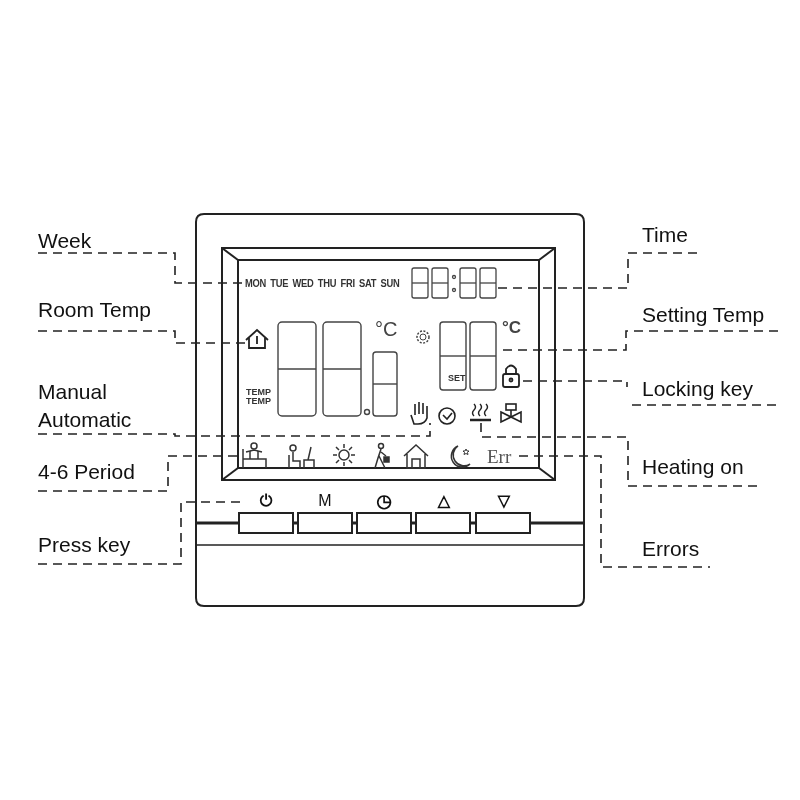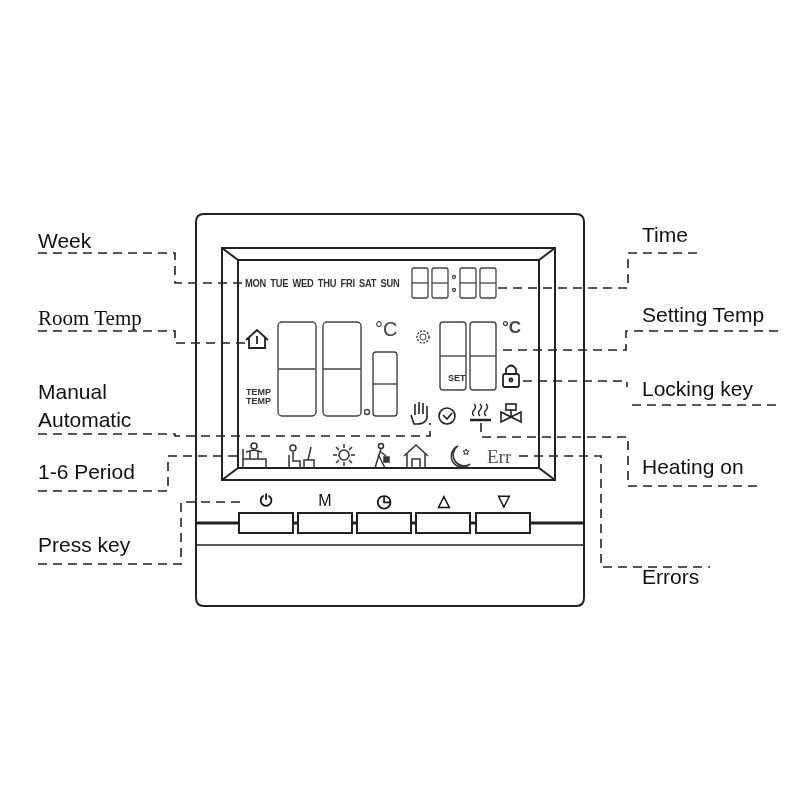--- a/index.html
+++ b/index.html
@@ -142,31 +142,31 @@
     <polyline points="519,456 601,456 601,567 710,567"></polyline>
   </g>
 
   <g stroke="#222" stroke-width="1.6">
     <line x1="196" y1="279" x2="196" y2="287"></line>
     <line x1="584" y1="284" x2="584" y2="292"></line>
   </g>
 </svg>
 
 <div class="label" style="left:38px;top:229px;">Week</div>
-<div class="label" style="left:38px;top:306px;font-family:Liberation Serif, serif;">Room Temp</div>
+<div class="label" style="left:38px;top:298px;">Room Temp</div>
 <div class="label" style="left:38px;top:380px;">Manual</div>
 <div class="label" style="left:38px;top:408px;">Automatic</div>
-<div class="label" style="left:38px;top:460px;">1-6 Period</div>
+<div class="label" style="left:38px;top:460px;">4-6 Period</div>
 <div class="label" style="left:38px;top:533px;">Press key</div>
 
 <div class="label" style="left:642px;top:223px;">Time</div>
 <div class="label" style="left:642px;top:303px;">Setting Temp</div>
 <div class="label" style="left:642px;top:377px;">Locking key</div>
 <div class="label" style="left:642px;top:455px;">Heating on</div>
-<div class="label" style="left:642px;top:537px;margin-top:28px;">Errors</div>
+<div class="label" style="left:642px;top:537px;">Errors</div>
 
 <div class="abs lcd-text" style="left:245px;top:277px;display:flex;gap:5px;">
   <span>MON</span>
   <span>TUE</span>
   <span>WED</span>
   <span>THU</span>
   <span>FRI</span>
   <span>SAT</span>
   <span>SUN</span>
 </div>

